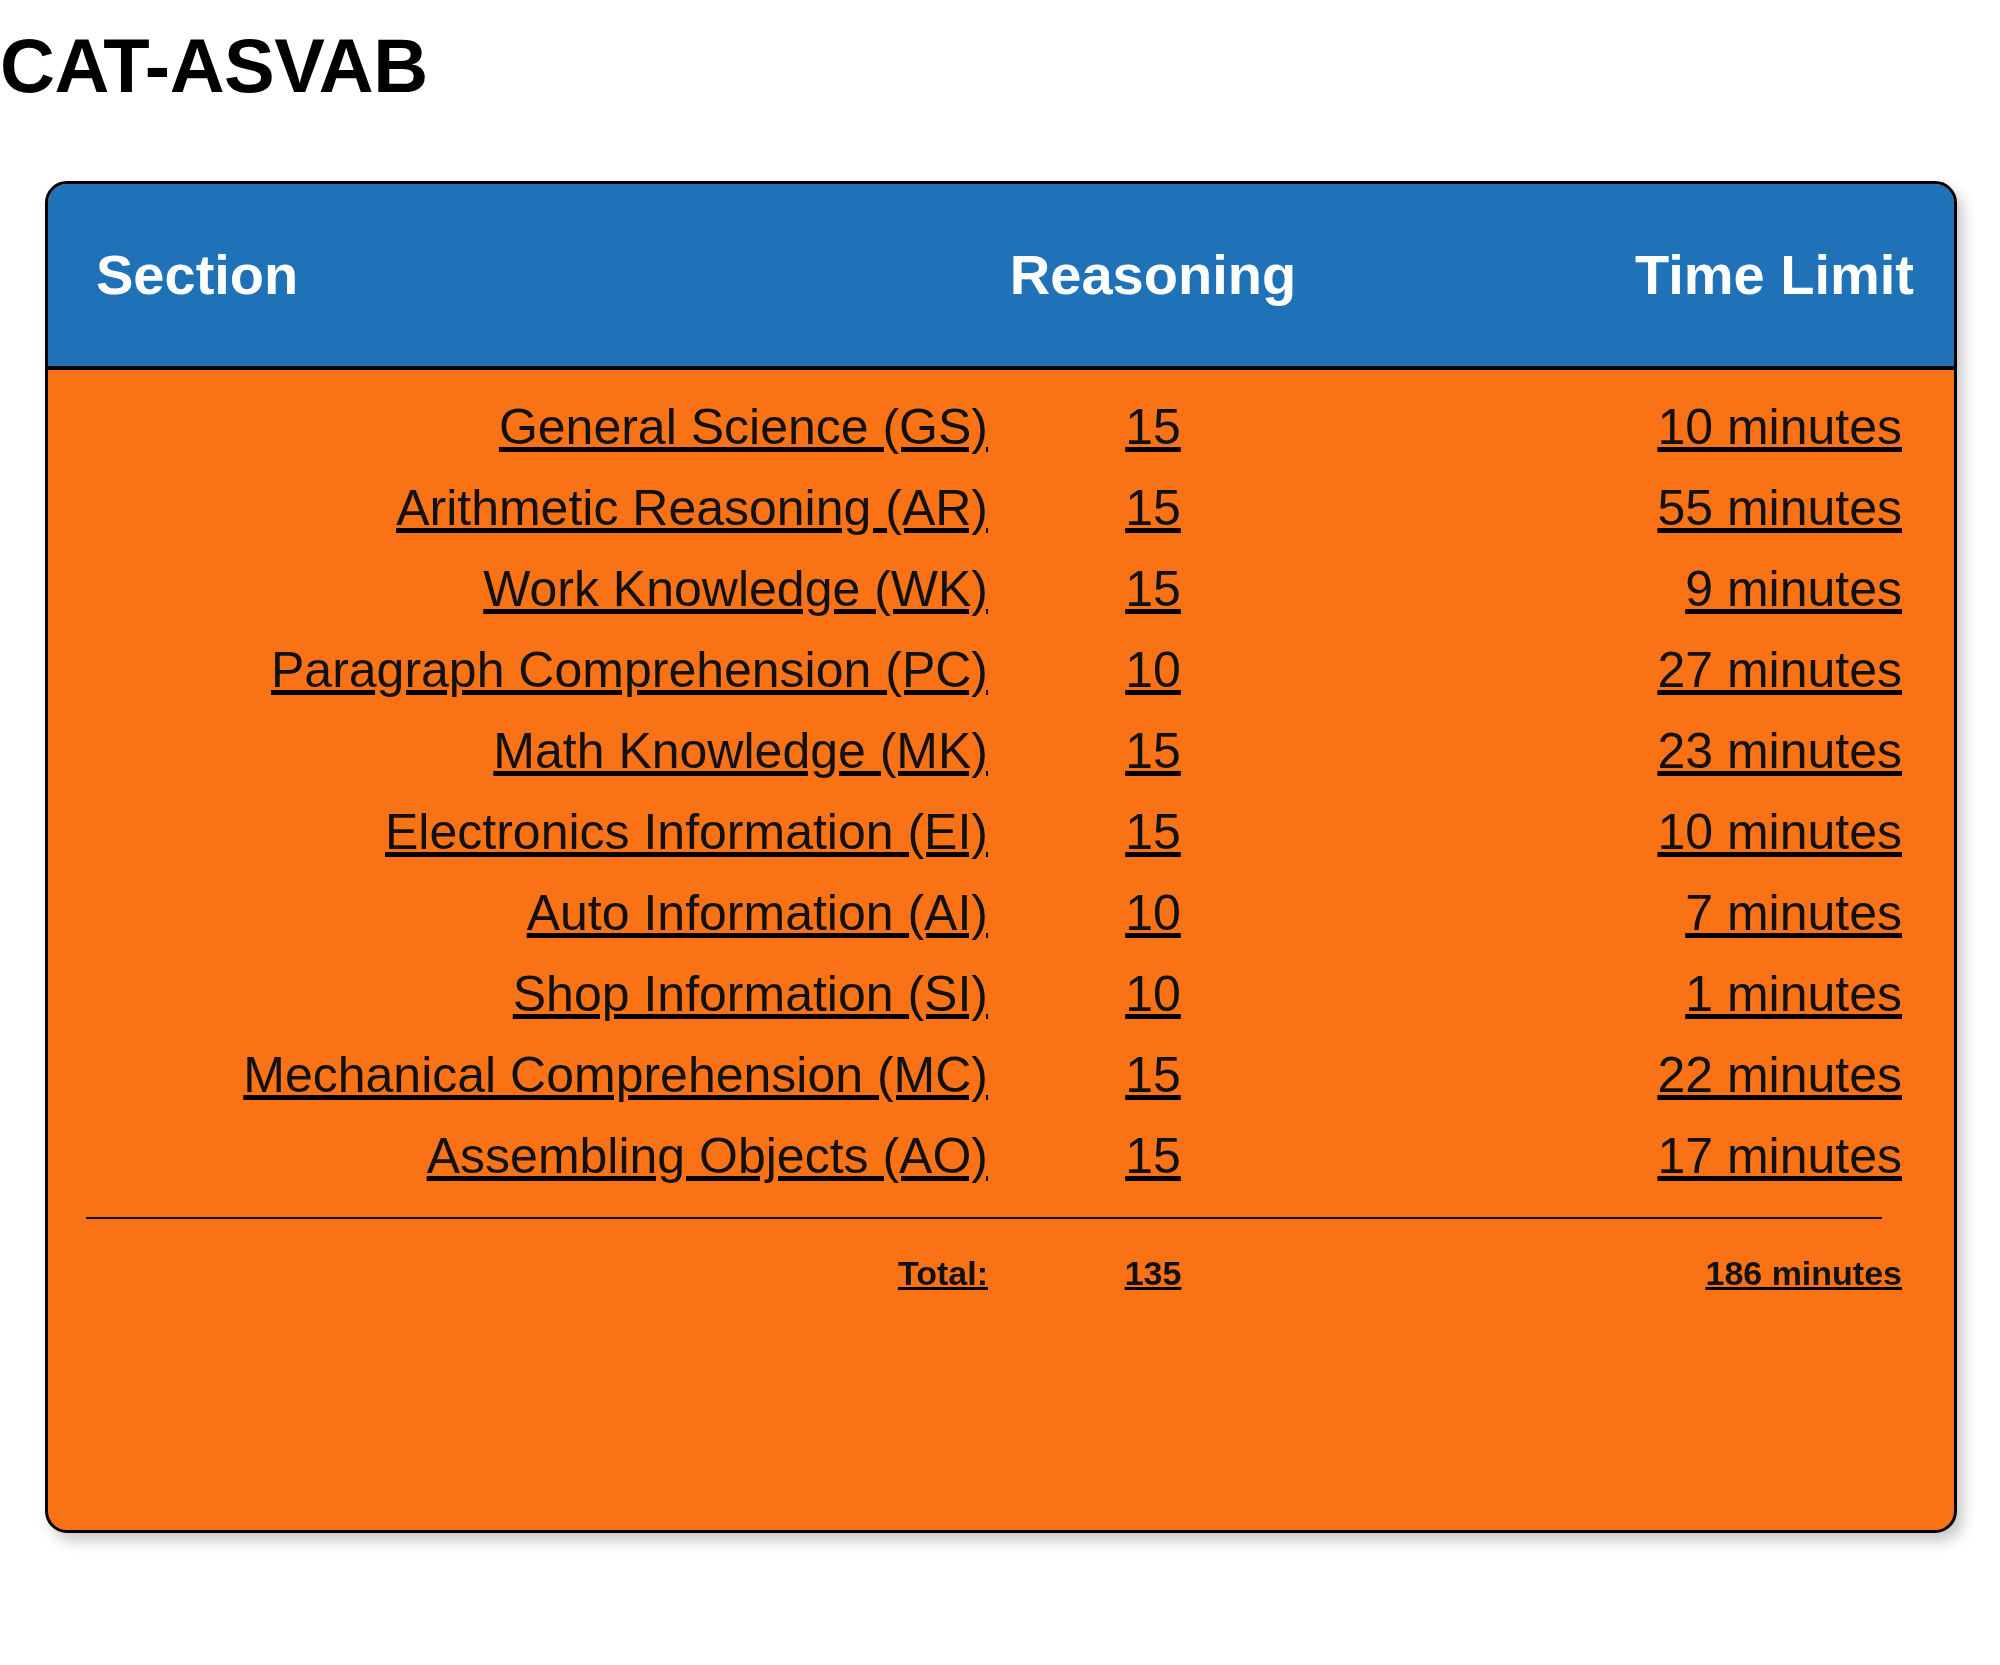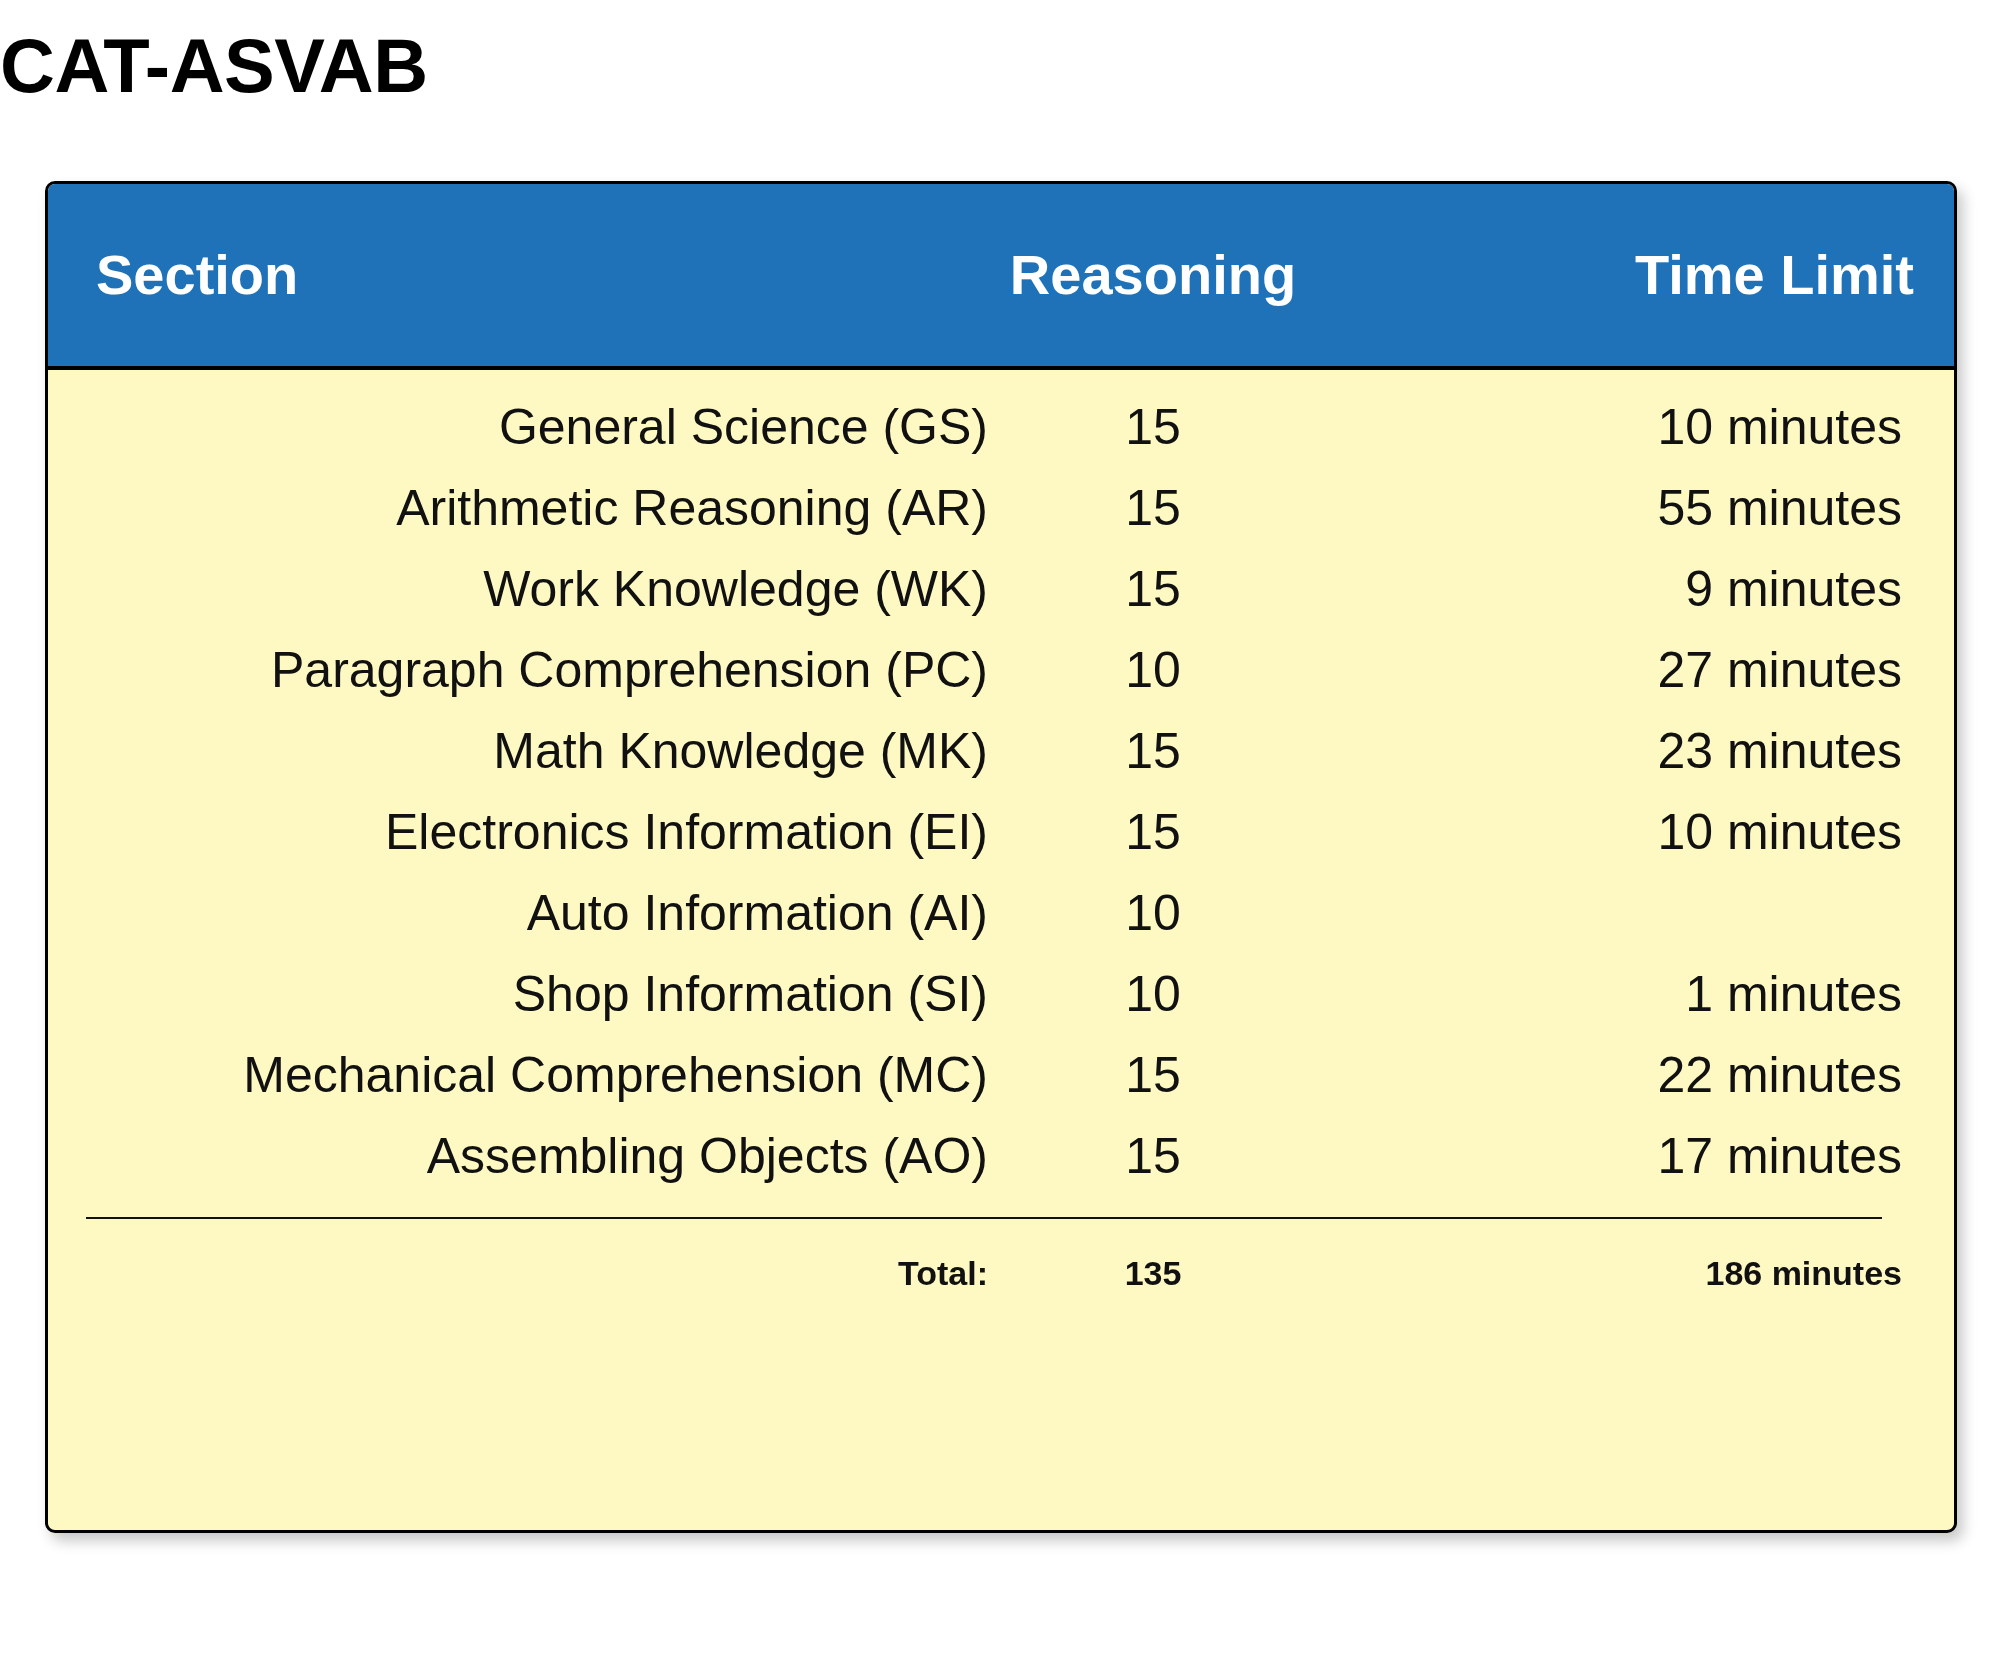--- a/index.html
+++ b/index.html
@@ -39,24 +39,25 @@
 
   
   .card {
     position: absolute;
     left: 45px;
     top: 181px;
     width: 1912px;
     height: 1352px;
     box-sizing: border-box;
     border: 3px solid #000000;
-    border-radius: 10px;
-    background: #fef9c3;
+    border-radius: 22px;
+    background: #f97316;
     box-shadow: 6px 8px 14px rgba(0,0,0,0.22);
     overflow: hidden;
+    text-decoration: underline;
   }
 
   
   .table-head {
     position: relative;
     height: 186px;
     background: #1f72b8;
     border-bottom: 4px solid #000000;
     box-sizing: border-box;
   }
@@ -198,20 +199,21 @@
 
       <div class="row">
         <div class="cell c-section">Electronics Information (EI)</div>
         <div class="cell c-questions">15</div>
         <div class="cell c-time">10 minutes</div>
       </div>
 
       <div class="row">
         <div class="cell c-section">Auto Information (AI)</div>
         <div class="cell c-questions">10</div>
+        <div class="cell c-time">7 minutes</div>
       </div>
 
       <div class="row">
         <div class="cell c-section">Shop Information (SI)</div>
         <div class="cell c-questions">10</div>
         <div class="cell c-time">1 minutes</div>
       </div>
 
       <div class="row">
         <div class="cell c-section">Mechanical Comprehension (MC)</div>

